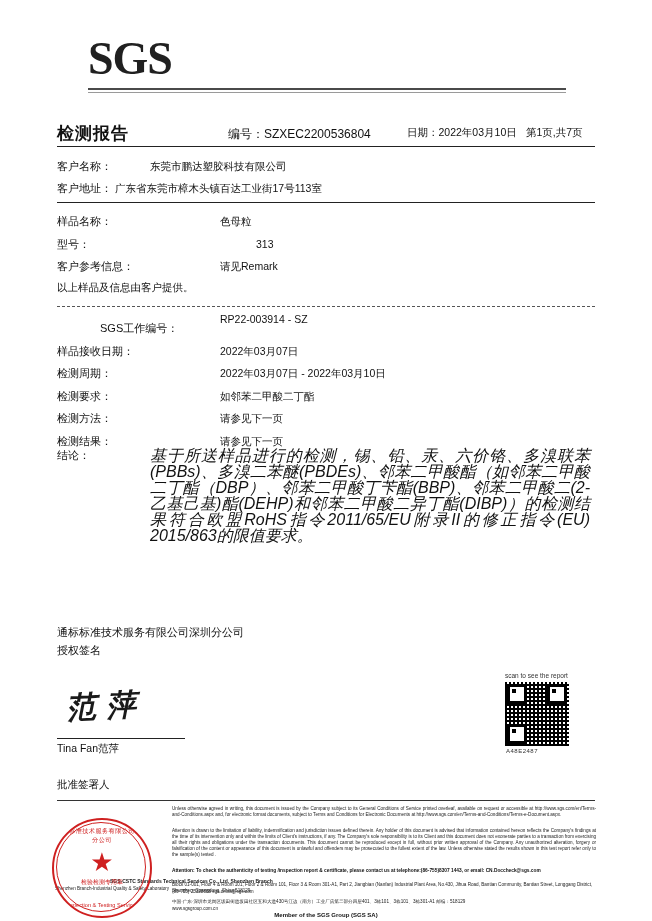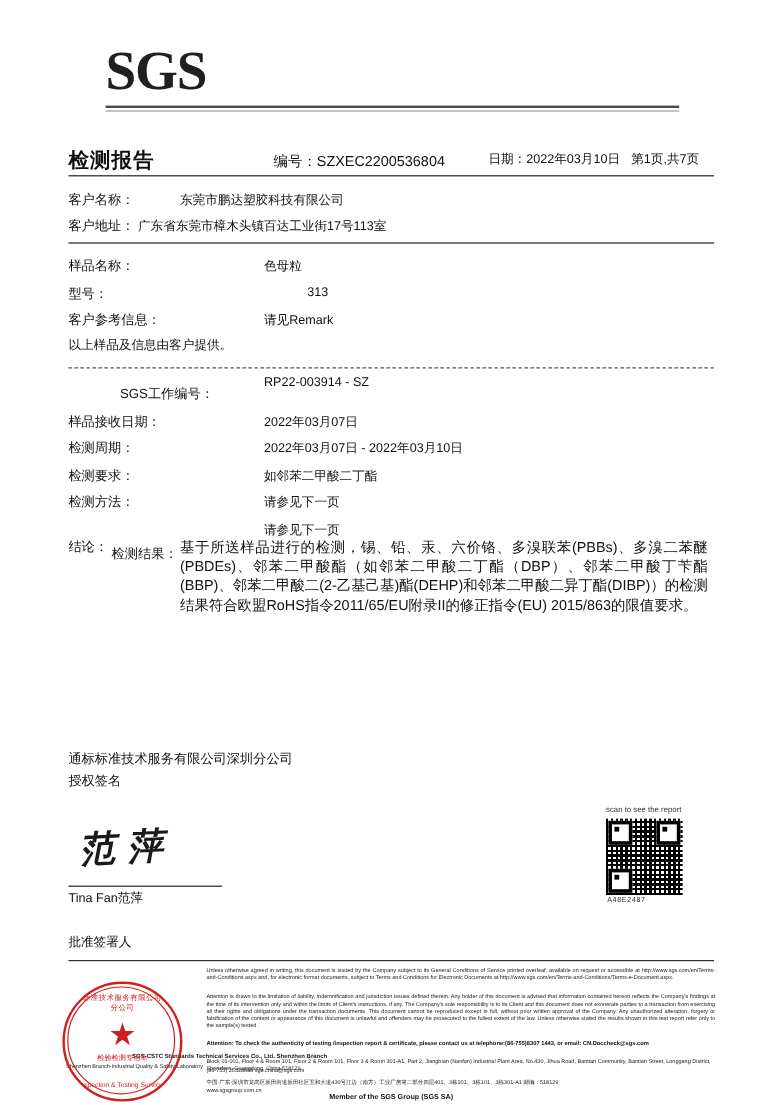--- a/index.html
+++ b/index.html
@@ -123,24 +123,25 @@
     left: 57px;
     top: 448px;
     font-size: 11px;
     color: #111;
   }
   .concl-text {
     position: absolute;
     left: 150px;
     top: 448px;
     width: 440px;
-    font-size: 12px;
+    font-size: 16px;
     line-height: 16px;
     color: #111;
     text-align: justify;
+    font-style: italic;
   }
 
   
   .sig-company {
     position: absolute;
     left: 57px;
     top: 625px;
     font-size: 11px;
     color: #111;
   }
@@ -436,21 +437,21 @@
 
   <div class="fld-label" style="left:57px; top:366px;">检测周期：</div>
   <div class="fld-value" style="left:220px; top:367px;">2022年03月07日 - 2022年03月10日</div>
 
   <div class="fld-label" style="left:57px; top:389px;">检测要求：</div>
   <div class="fld-value" style="left:220px; top:390px;">如邻苯二甲酸二丁酯</div>
 
   <div class="fld-label" style="left:57px; top:411px;">检测方法：</div>
   <div class="fld-value" style="left:220px; top:412px;">请参见下一页</div>
 
-  <div class="fld-label" style="left:57px; top:454px;margin-left:36px;">检测结果：</div>
+  <div class="fld-label" style="left:57px; top:434px;">检测结果：</div>
   <div class="fld-value" style="left:220px; top:435px;">请参见下一页</div>
 
   <div class="concl-label">结论：</div>
   <div class="concl-text">基于所送样品进行的检测，锡、铅、汞、六价铬、多溴联苯(PBBs)、多溴二苯醚(PBDEs)、邻苯二甲酸酯（如邻苯二甲酸二丁酯（DBP）、邻苯二甲酸丁苄酯(BBP)、邻苯二甲酸二(2-乙基己基)酯(DEHP)和邻苯二甲酸二异丁酯(DIBP)）的检测结果符合欧盟RoHS指令2011/65/EU附录II的修正指令(EU) 2015/863的限值要求。</div>
 
   <div class="sig-company">通标标准技术服务有限公司深圳分公司</div>
   <div class="sig-auth">授权签名</div>
   <div class="sig-script">范萍</div>
   <div class="sig-line"></div>
   <div class="sig-name">Tina Fan范萍</div>

